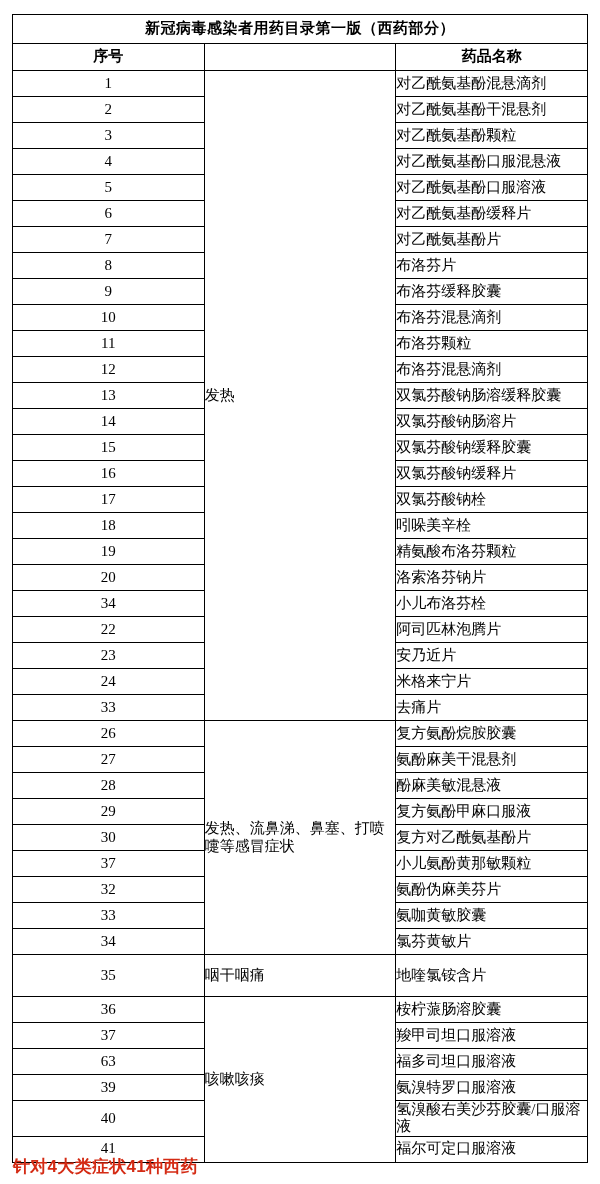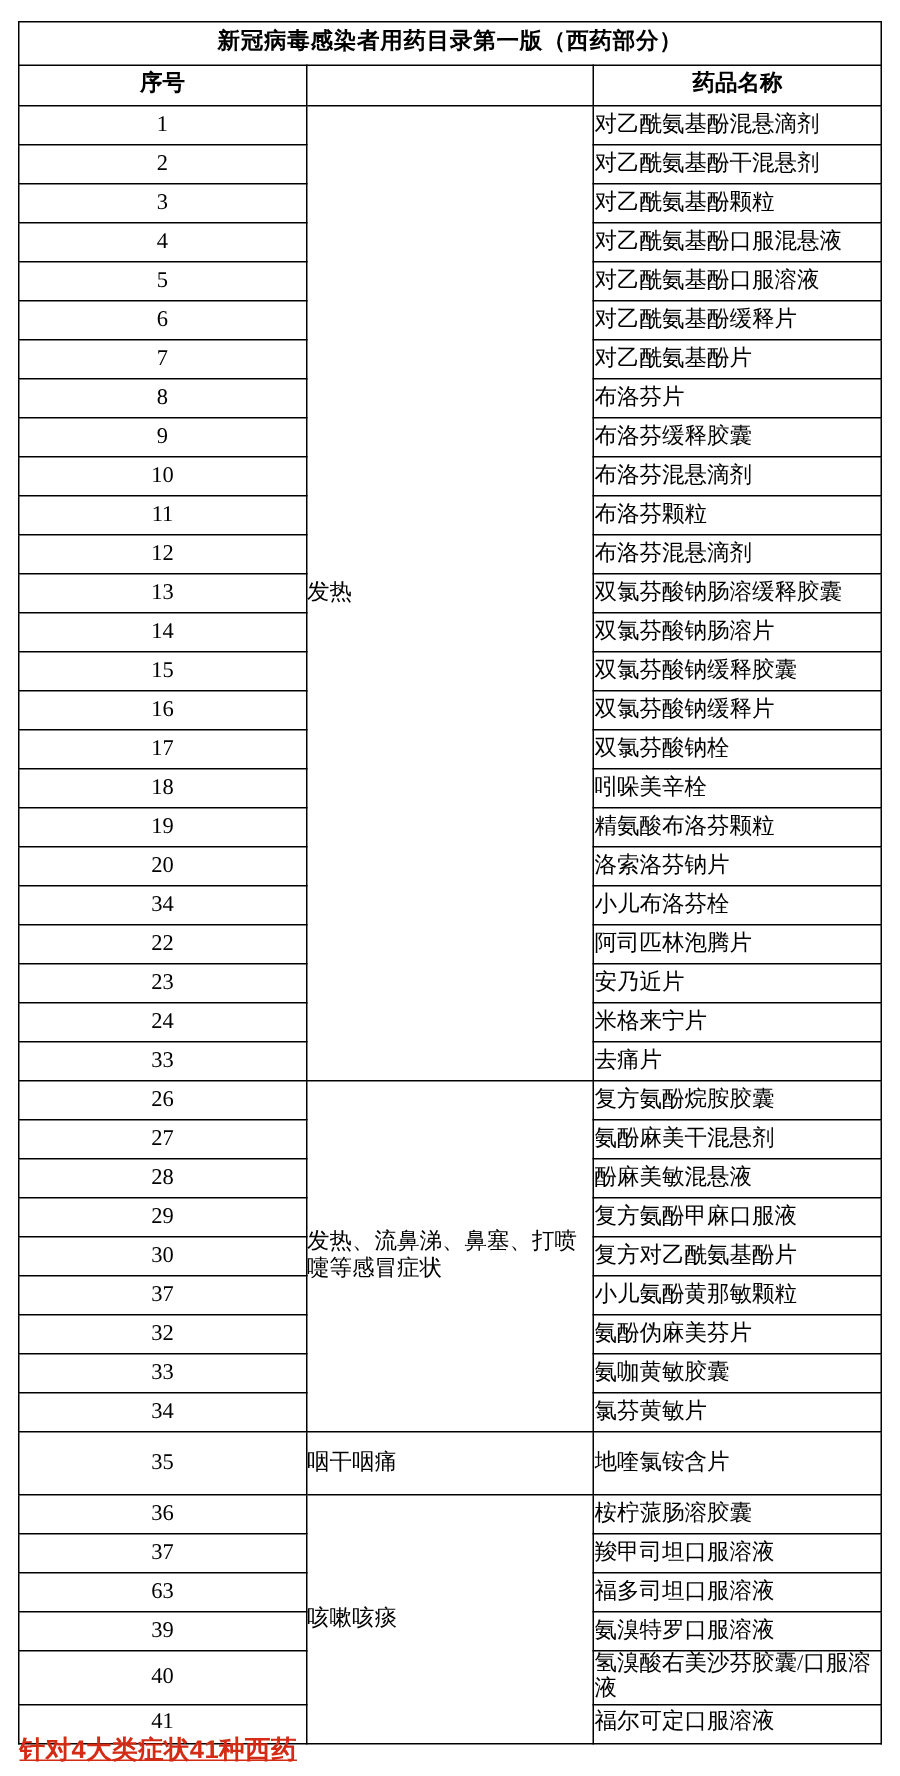--- a/index.html
+++ b/index.html
@@ -77,21 +77,20 @@
   }
   .footnote {
     position: absolute;
     left: 13px;
     bottom: 6px;
     color: #d42b14;
     font-weight: bold;
     font-size: 17px;
     font-family: "Liberation Sans", "DejaVu Sans", sans-serif;
     letter-spacing: 0.3px;
-    text-decoration: underline;
   }
 </style>
 </head>
 <body>
 
 <div class="page">
   <table class="doc">
     <tbody>
       <tr>
         <td class="title-cell" colspan="3">新冠病毒感染者用药目录第一版（西药部分）</td>

